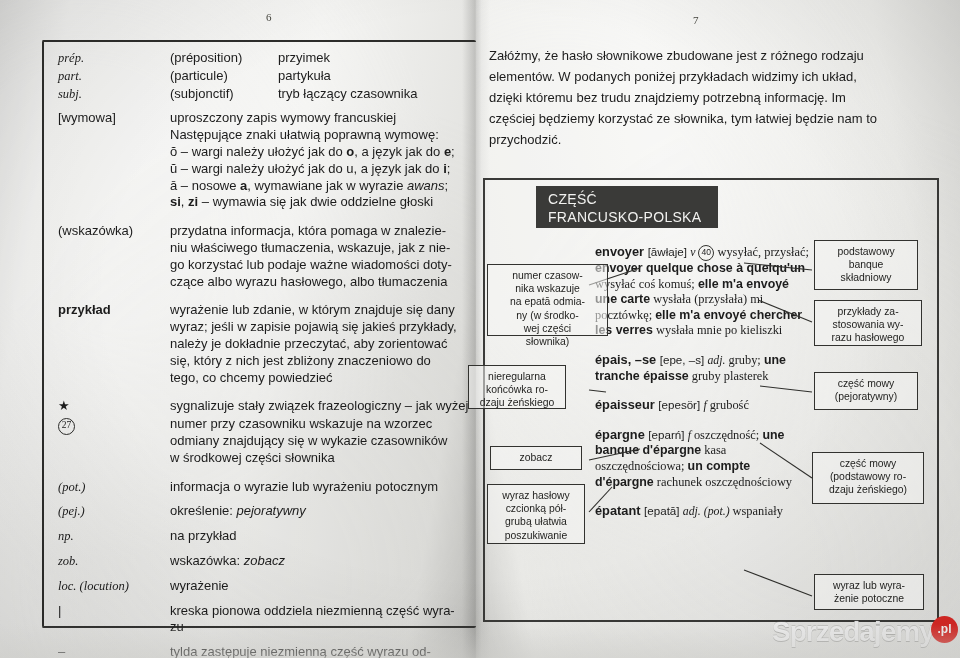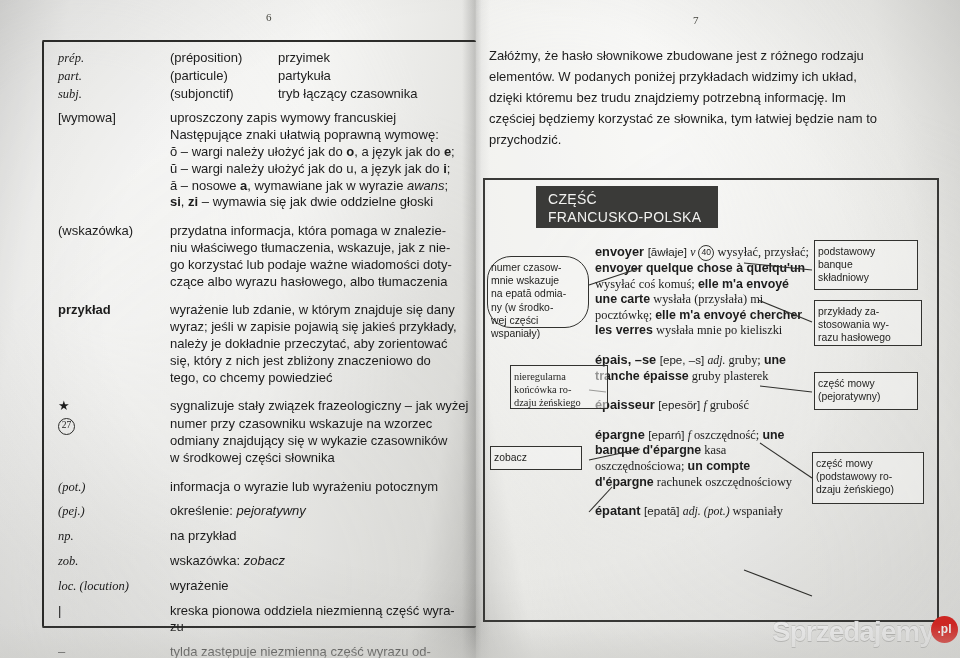--- a/index.html
+++ b/index.html
@@ -78,21 +78,21 @@
   .hw{font-family:"Liberation Sans", sans-serif;font-weight:bold;font-size:12.8px;}
   .ex{font-family:"Liberation Sans", sans-serif;font-weight:bold;font-size:12.4px;}
   .pron{font-family:"Liberation Sans", sans-serif;font-size:11.6px;}
   .pos{font-family:"Liberation Serif", serif;font-style:italic;font-size:11.8px;}
   .vnum{display:inline-block;border:1px solid #33332f;border-radius:50%;
     width:14px;height:14px;line-height:12px;text-align:center;font-size:8.6px;
     font-family:"Liberation Sans", sans-serif;vertical-align:1px;}
 
   
   .callout{position:absolute;border:1.6px solid #32322f;background:rgba(244,244,242,.55);
-    box-sizing:border-box;text-align:left;font-size:10.4px;line-height:13.2px;
+    box-sizing:border-box;text-align:center;font-size:10.4px;line-height:13.2px;
     padding:3px 3px;color:#1e1e1c;}
   .callout.tall{padding-top:4px;}
 
   
   svg#leaders{position:absolute;left:0;top:0;width:960px;height:658px;pointer-events:none;}
 
   
   #watermark{position:absolute;left:772px;top:612px;width:188px;height:44px;}
   #wm-text{position:absolute;left:0;top:4px;font-size:28px;font-weight:bold;
     letter-spacing:-1px;color:rgba(252,252,252,.92);
@@ -294,48 +294,58 @@
     </g>
   </svg>
 
   <div id="watermark">
     <div id="wm-text">Sprzedajemy</div>
     <div id="wm-dot">.pl</div>
   </div>
 
   <div id="vignette"></div>
   <div id="bottom-shadow"></div>
-<div class="callout tall" style="left: 487px; top: 256px; width: 102px; height: 72px; border-radius: 24px;">
+<div class="callout tall" style="left: 487px; top: 264px; width: 121px; height: 72px;">
       <div>numer czasow-</div>
-      <div>mnie wskazuje</div>
+      <div>nika wskazuje</div>
       <div>na epatā odmia-</div>
       <div>ny (w środko-</div>
       <div>wej części</div>
-      <div>wspaniały)</div>
-    </div>
-    <div class="callout tall" style="left: 510px; top: 365px; width: 98px; height: 44px; font-family: Liberation Serif, serif;">
+      <div>słownika)</div>
+    </div>
+    <div class="callout tall" style="left: 468px; top: 365px; width: 98px; height: 44px;">
       <div>nieregularna</div>
       <div>końcówka ro-</div>
       <div>dzaju żeńskiego</div>
     </div>
     <div class="callout tall" style="left: 490px; top: 446px; width: 92px; height: 24px;">
       <div>zobacz</div>
+    </div>
+    <div class="callout tall" style="left: 487px; top: 484px; width: 98px; height: 60px;">
+      <div>wyraz hasłowy</div>
+      <div>czcionką pół-</div>
+      <div>grubą ułatwia</div>
+      <div>poszukiwanie</div>
     </div>
     <div class="callout tall" style="left: 814px; top: 240px; width: 104px; height: 50px;">
       <div>podstawowy</div>
       <div>banque</div>
       <div>składniowy</div>
     </div>
     <div class="callout tall" style="left: 814px; top: 300px; width: 108px; height: 46px;">
       <div>przykłady za-</div>
       <div>stosowania wy-</div>
       <div>razu hasłowego</div>
     </div>
     <div class="callout tall" style="left: 814px; top: 372px; width: 104px; height: 38px;">
       <div>część mowy</div>
       <div>(pejoratywny)</div>
     </div>
     <div class="callout tall" style="left: 812px; top: 452px; width: 112px; height: 52px;">
       <div>część mowy</div>
       <div>(podstawowy ro-</div>
       <div>dzaju żeńskiego)</div>
     </div>
+    <div class="callout tall" style="left: 814px; top: 574px; width: 110px; height: 36px;">
+      <div>wyraz lub wyra-</div>
+      <div>żenie potoczne</div>
+    </div>
   </div>
 
 </body></html>

